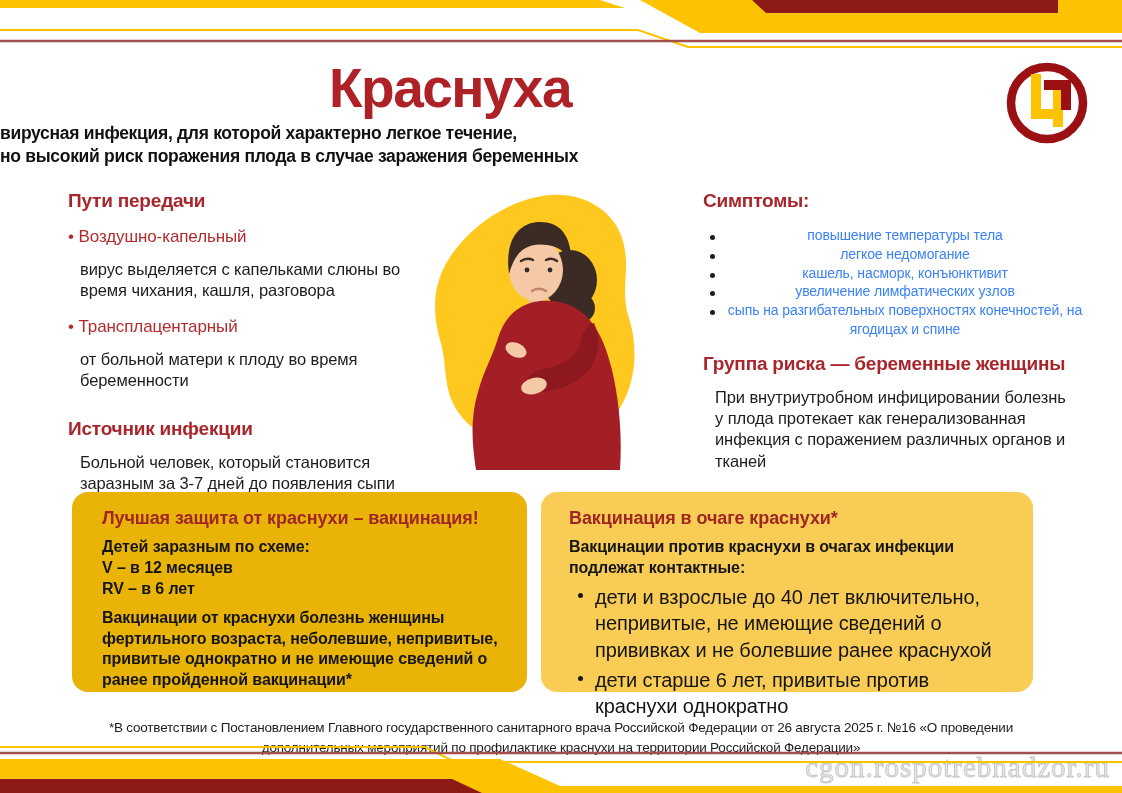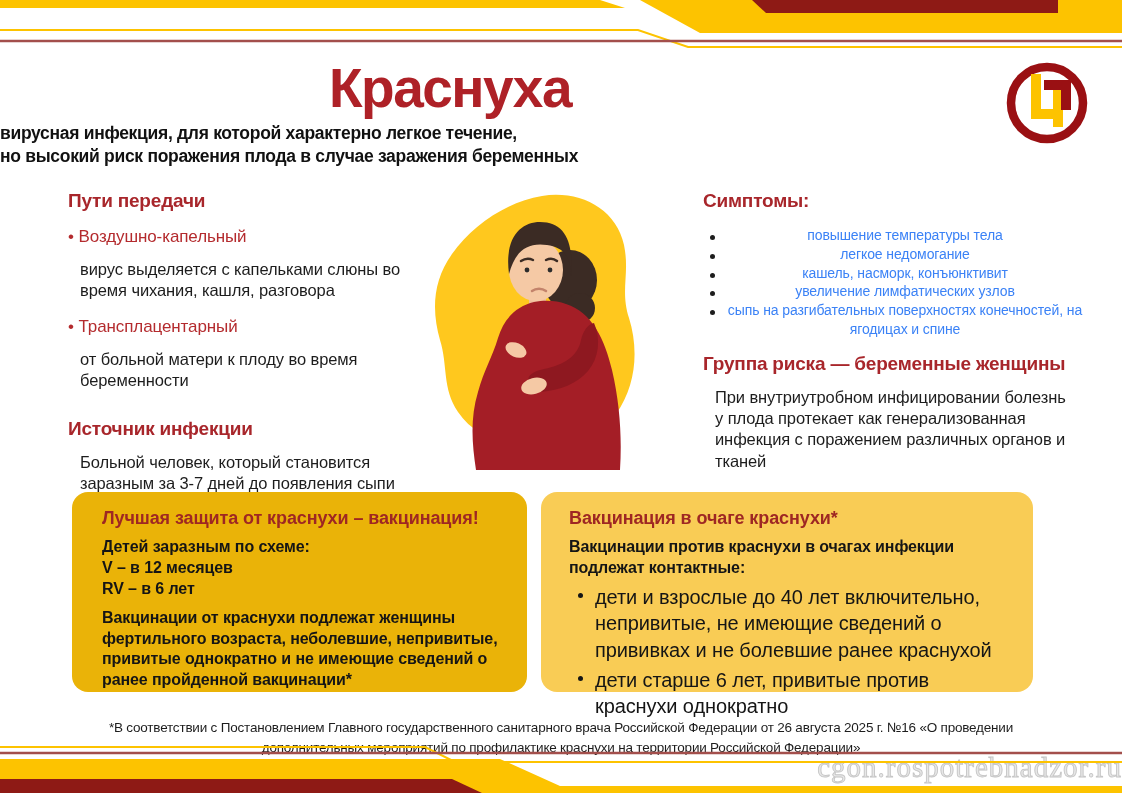--- a/index.html
+++ b/index.html
@@ -57,21 +57,21 @@
   .box-list li::before{
     content:"";position:absolute;left:9px;top:9px;width:5px;height:5px;border-radius:50%;background:#151515;
   }
 
   .footnote{
     position:absolute;top:704px;left:50%;transform:translateX(-50%);
     width:960px;text-align:center;font-size:13.5px;line-height:1.5;color:#1d1d1d;letter-spacing:-0.2px;
   }
 
   .watermark{
-    position:absolute;top:751px;right:0;z-index:1;
+    position:absolute;top:751px;right:12px;z-index:1;
     font-family:"Liberation Serif",serif;font-size:29px;letter-spacing:1px;
     color:#e7e7e7;-webkit-text-stroke:0.9px #c6c6c6;
   }
 </style>
 </head>
 <body>
 
 <div class="page">
 
   <svg class="top-decor" width="1122" height="50" viewBox="0 0 1122 50" preserveAspectRatio="none">
@@ -153,21 +153,21 @@
     </ul>
     <h2 class="sec-h" style="margin-bottom:9px;">Группа риска — беременные женщины</h2>
     <p class="body-text">При внутриутробном инфицировании болезнь у плода протекает как генерализованная инфекция с поражением различных органов и тканей</p>
   </div>
 
   <div class="box box-left">
     <h3 class="box-h">Лучшая защита от краснухи – вакцинация!</h3>
     <p class="box-text">Детей заразным по схеме:</p>
     <p class="box-text">V – в 12 месяцев</p>
     <p class="box-text">RV – в 6 лет</p>
-    <p class="box-text note">Вакцинации от краснухи подлежат женщины фертильного возраста, неболевшие, непривитые, привитые однократно и не имеющие сведений о ранее пройденной вакцинации*</p>
+    <p class="box-text note">Вакцинации от краснухи болезнь женщины фертильного возраста, неболевшие, непривитые, привитые однократно и не имеющие сведений о ранее пройденной вакцинации*</p>
   </div>
 
   <div class="box box-right">
     <h3 class="box-h">Вакцинация в очаге краснухи*</h3>
     <p class="box-text">Вакцинации против краснухи в очагах инфекции подлежат контактные:</p>
     <ul class="box-list">
       <li>дети и взрослые до 40 лет включительно, непривитые, не имеющие сведений о прививках и не болевшие ранее краснухой</li>
       <li>дети старше 6 лет, привитые против краснухи однократно</li>
     </ul>
   </div>

